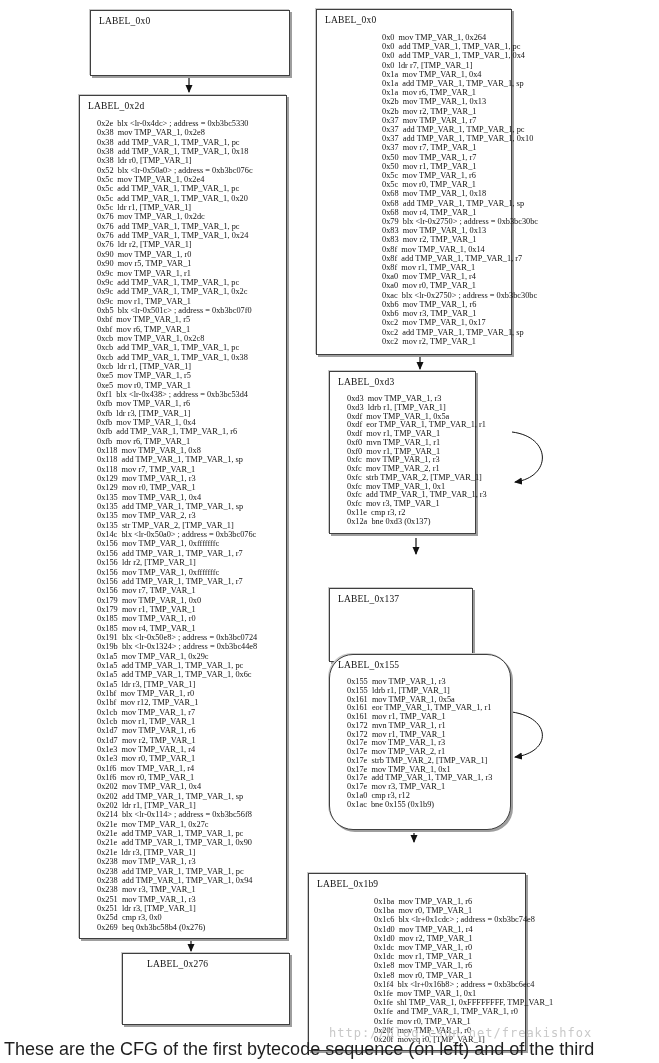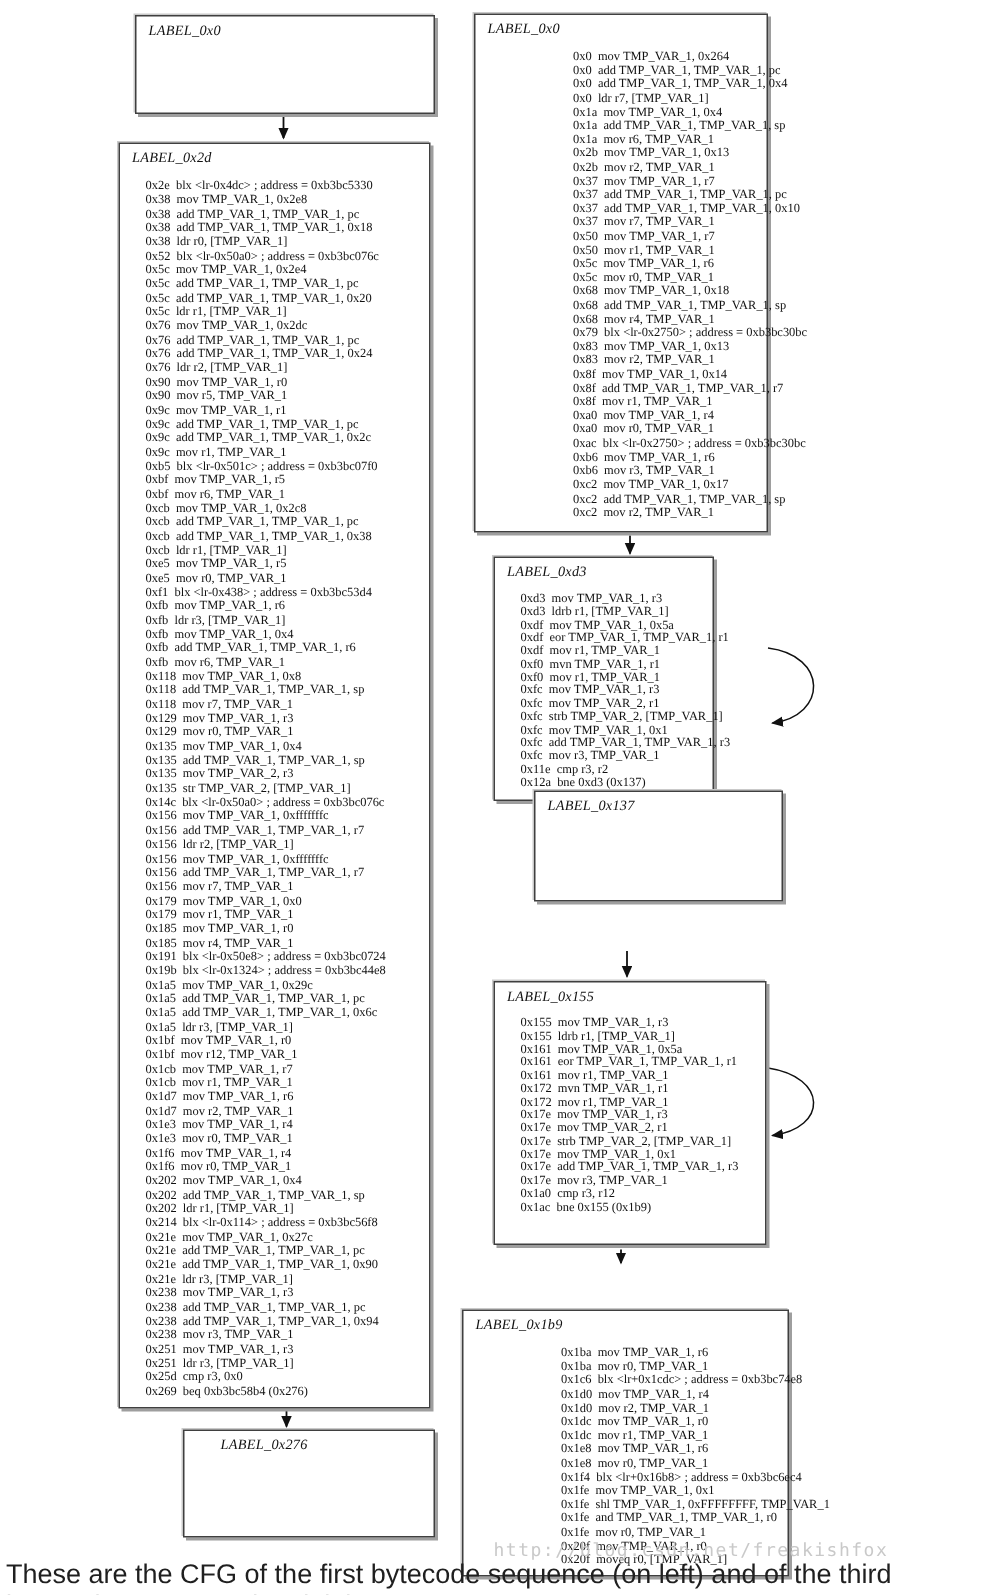--- a/index.html
+++ b/index.html
@@ -17,21 +17,20 @@
     border:1px solid #3f3f3f;
     box-shadow:2px 2px 0 #9e9e9e, -1px -1px 0 #c9c9c9;
     padding:5px 6px 6px 8px;
     box-sizing:border-box;
     color:#111111;
   }
   .box .label{
     font-size:9.5px;
     letter-spacing:0.2px;
     white-space:pre;
-    font-style:italic;
   }
   .box .lines{margin-top:8px;}
   .box .instr{
     margin-left:9px;
     font-size:8.3px;
     white-space:pre;
   }
   .lh-a .instr{line-height:10.4px;}
   .lh-b .instr{line-height:9.35px;}
   .lh-c .instr{line-height:9.2px;padding-left:48px;}
@@ -232,25 +231,25 @@
         <div class="instr">0xfc  mov TMP_VAR_2, r1</div>
         <div class="instr">0xfc  strb TMP_VAR_2, [TMP_VAR_1]</div>
         <div class="instr">0xfc  mov TMP_VAR_1, 0x1</div>
         <div class="instr">0xfc  add TMP_VAR_1, TMP_VAR_1, r3</div>
         <div class="instr">0xfc  mov r3, TMP_VAR_1</div>
         <div class="instr">0x11e  cmp r3, r2</div>
         <div class="instr">0x12a  bne 0xd3 (0x137)</div>
       </div>
   </div>
 
-  <div class="box lh-d" style="left:329px;top:527px;width:166px;min-height:74px;margin-left:27px;">
+  <div class="box lh-d" style="left:329px;top:588px;width:144px;min-height:74px;">
     <div class="label">LABEL_0x137</div>
   </div>
 
-  <div class="box lh-d" style="left:329px;top:654px;width:182px;min-height:176px;">
+  <div class="box lh-d" style="left:329px;top:654px;width:182px;min-height:176px;border-radius:24px;">
     <div class="label">LABEL_0x155</div>
     <div class="lines">
         <div class="instr">0x155  mov TMP_VAR_1, r3</div>
         <div class="instr">0x155  ldrb r1, [TMP_VAR_1]</div>
         <div class="instr">0x161  mov TMP_VAR_1, 0x5a</div>
         <div class="instr">0x161  eor TMP_VAR_1, TMP_VAR_1, r1</div>
         <div class="instr">0x161  mov r1, TMP_VAR_1</div>
         <div class="instr">0x172  mvn TMP_VAR_1, r1</div>
         <div class="instr">0x172  mov r1, TMP_VAR_1</div>
         <div class="instr">0x17e  mov TMP_VAR_1, r3</div>

